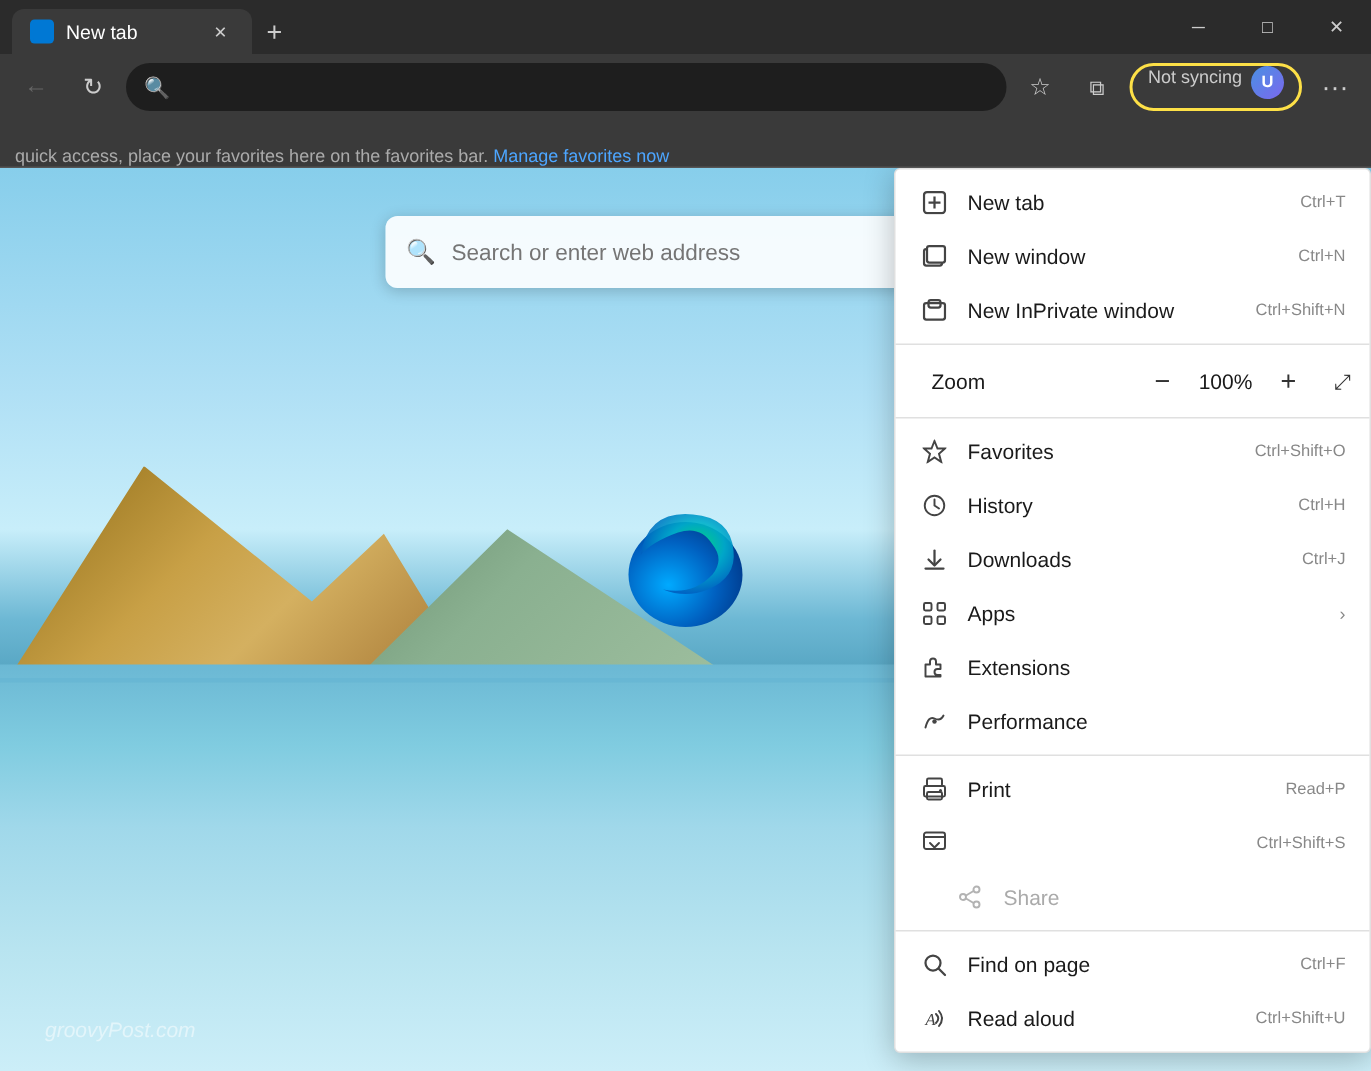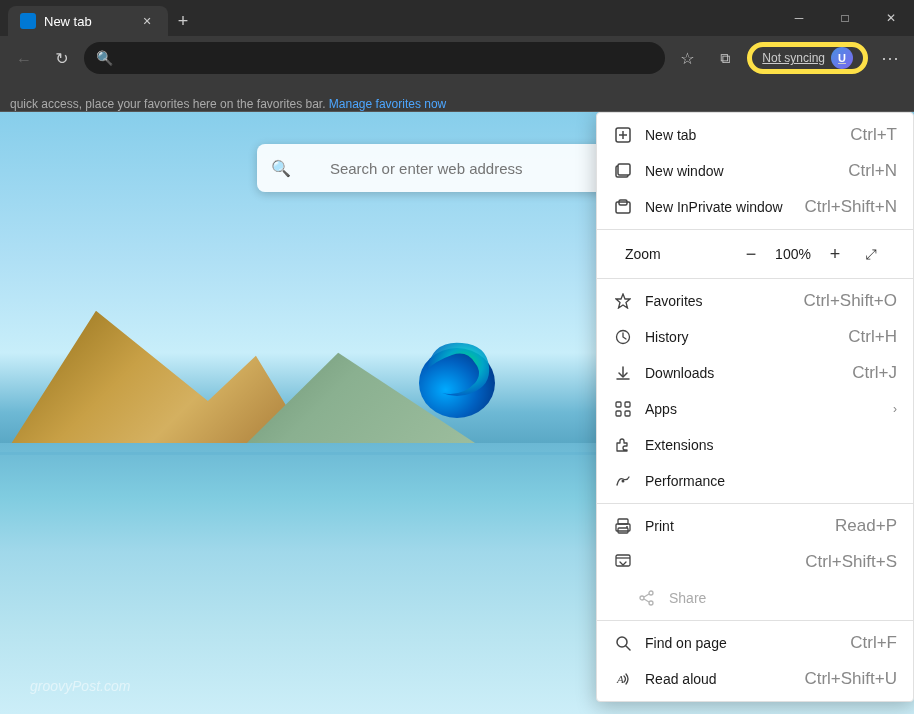--- a/index.html
+++ b/index.html
@@ -105,30 +105,29 @@
     }
     .toolbar-icon {
       width: 32px; height: 32px;
       display: flex; align-items: center; justify-content: center;
       border-radius: 4px;
       color: #ccc; font-size: 16px; cursor: pointer;
     }
 
     .sync-btn {
       height: 32px;
-      border: 5px solid #fde047;
+      border: 2px solid #fde047;
       border-radius: 16px;
-      display: flex; align-items: center;
+      display: flex; 
       padding: 0 10px;
       gap: 6px;
       color: #ccc;
       font-size: 12px;
       cursor: pointer;
       white-space: nowrap;
-      text-decoration: underline;
     }
     .avatar {
       width: 22px; height: 22px;
       border-radius: 50%;
       background: linear-gradient(135deg, #4a90e2, #7b68ee);
       display: flex; align-items: center; justify-content: center;
       font-size: 11px; color: white; font-weight: bold;
     }
     .menu-btn {
       width: 32px; height: 32px;
@@ -246,21 +245,20 @@
       box-shadow: 0 2px 10px rgba(0,0,0,0.2);
     }
     .content-search-input {
       flex: 1;
       background: transparent;
       border: none;
       outline: none;
       font-size: 15px;
       color: #888;
       font-family: 'Segoe UI', Arial, sans-serif;
-      margin-left: 29px;
     }
     .content-search-icon {
       color: #888; font-size: 16px;
     }
 
     
     .dropdown-menu {
       position: absolute;
       top: 0;
       right: 0;
@@ -286,37 +284,38 @@
     .menu-item-icon {
       width: 20px; height: 20px;
       display: flex; align-items: center; justify-content: center;
       font-size: 16px;
       color: #444;
       flex-shrink: 0;
     }
     .menu-item-label { flex: 1; }
     .menu-item-shortcut {
       color: #888;
-      font-size: 17px;
+      font-size: 11px;
       margin-left: auto;
     }
     .menu-item-arrow {
       color: #888;
       font-size: 12px;
     }
     .menu-divider {
       height: 1px;
       background: #e0e0e0;
       margin: 4px 0;
     }
     .zoom-row {
       display: flex;
       align-items: center;
-      padding: 6px 28px;
+      padding: 6px 4px;
       gap: 8px;
+      margin-left: 20px;
     }
     .zoom-label { color: #1a1a1a; flex: 1; }
     .zoom-btn {
       width: 28px; height: 28px;
       display: flex; align-items: center; justify-content: center;
       border-radius: 4px;
       cursor: pointer;
       font-size: 18px;
       color: #333;
     }

